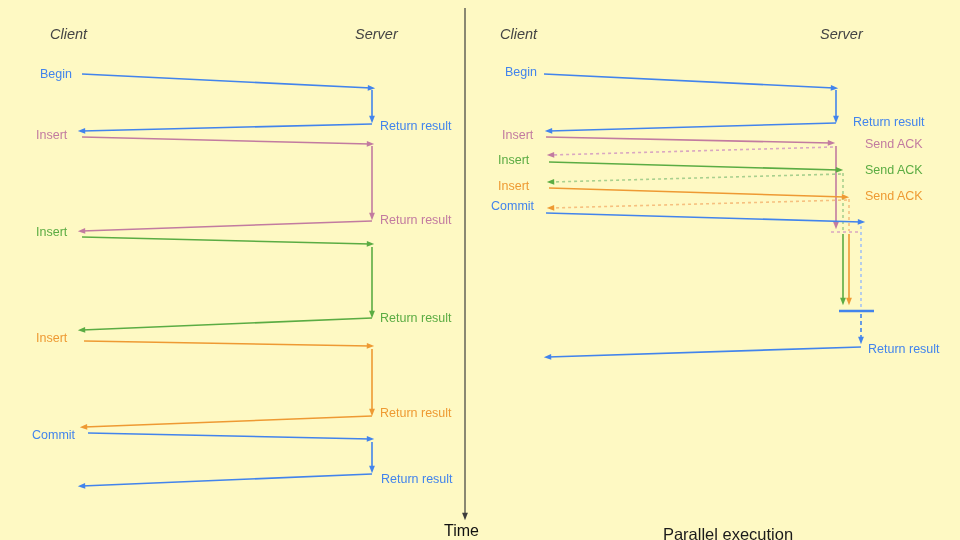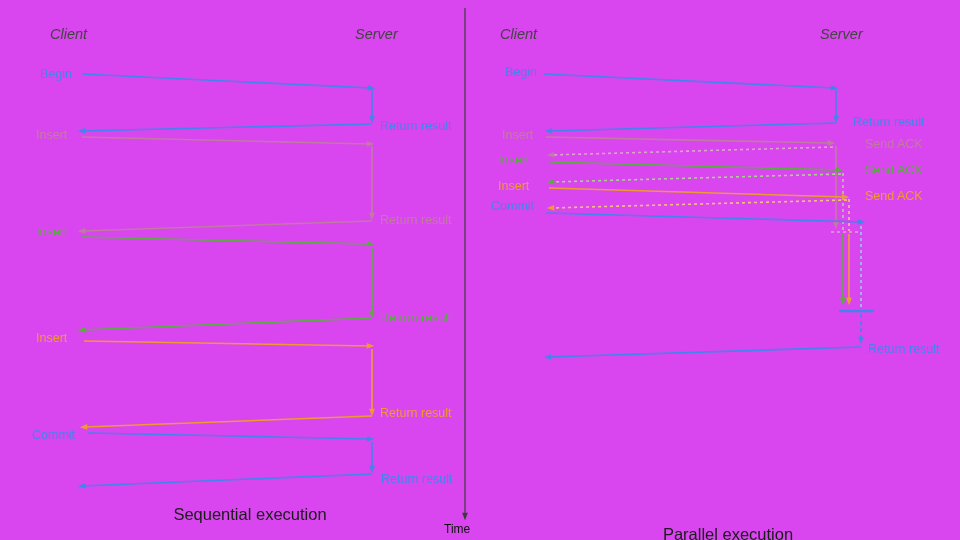--- a/index.html
+++ b/index.html
@@ -1,22 +1,22 @@
 <!DOCTYPE html>
 <html><head>
 <meta charset="utf-8">
 <style>
   html,body{margin:0;padding:0;width:960px;height:540px;overflow:hidden;background:#ffffff;}
   body{font-family:"Liberation Sans",sans-serif;}
-  .stage{position:relative;width:960px;height:540px;background:#d946ef;}
+  .stage{position:relative;width:960px;height:540px;background:#fef9c3;}
   svg{position:absolute;left:0;top:0;}
   .title{position:absolute;width:260px;text-align:center;font-size:16.5px;color:#1b1b1b;top:505px;}
   .title.seq{left:120px;}
   .title.par{left:598px;margin-top:20px;}
-  .time-label{position:absolute;left:444px;top:522px;font-size:12px;color:#111111;}
+  .time-label{position:absolute;left:444px;top:522px;font-size:16px;color:#111111;}
 </style>
 </head>
 <body>
 
 <div class="stage">
   <svg id="diagram-svg" width="960" height="540" viewBox="0 0 960 540">
       <polyline points="82,74 371,88" fill="none" stroke="#4284EC" stroke-width="1.6"></polyline>
       <polygon points="375.1950805547969,88.20322189538808 367.66342826857726,90.7417675103974 367.9440680288751,84.94856102996361" fill="#4284EC"></polygon>
       <polyline points="372,90 372,119" fill="none" stroke="#4284EC" stroke-width="1.6"></polyline>
       <polygon points="372,123.2 369.1,115.8 374.9,115.8" fill="#4284EC"></polygon>
@@ -101,16 +101,15 @@
       <text x="502" y="139" fill="#C27BA0" font-size="12.5">Insert</text>
       <text x="498" y="164" fill="#5BAC43" font-size="12.5">Insert</text>
       <text x="498" y="190" fill="#EE9A33" font-size="12.5">Insert</text>
       <text x="491" y="210" fill="#4284EC" font-size="12.5">Commit</text>
       <text x="853" y="126" fill="#4284EC" font-size="12.5">Return result</text>
       <text x="865" y="148" fill="#C27BA0" font-size="12.5">Send ACK</text>
       <text x="865" y="174" fill="#5BAC43" font-size="12.5">Send ACK</text>
       <text x="865" y="200" fill="#EE9A33" font-size="12.5">Send ACK</text>
       <text x="868" y="353" fill="#4284EC" font-size="12.5">Return result</text>
     </svg>
-  <div class="title seq">Sequential execution</div>
   <div class="title par">Parallel execution</div>
   <div class="time-label">Time</div>
 </div>
 
 </body></html>

